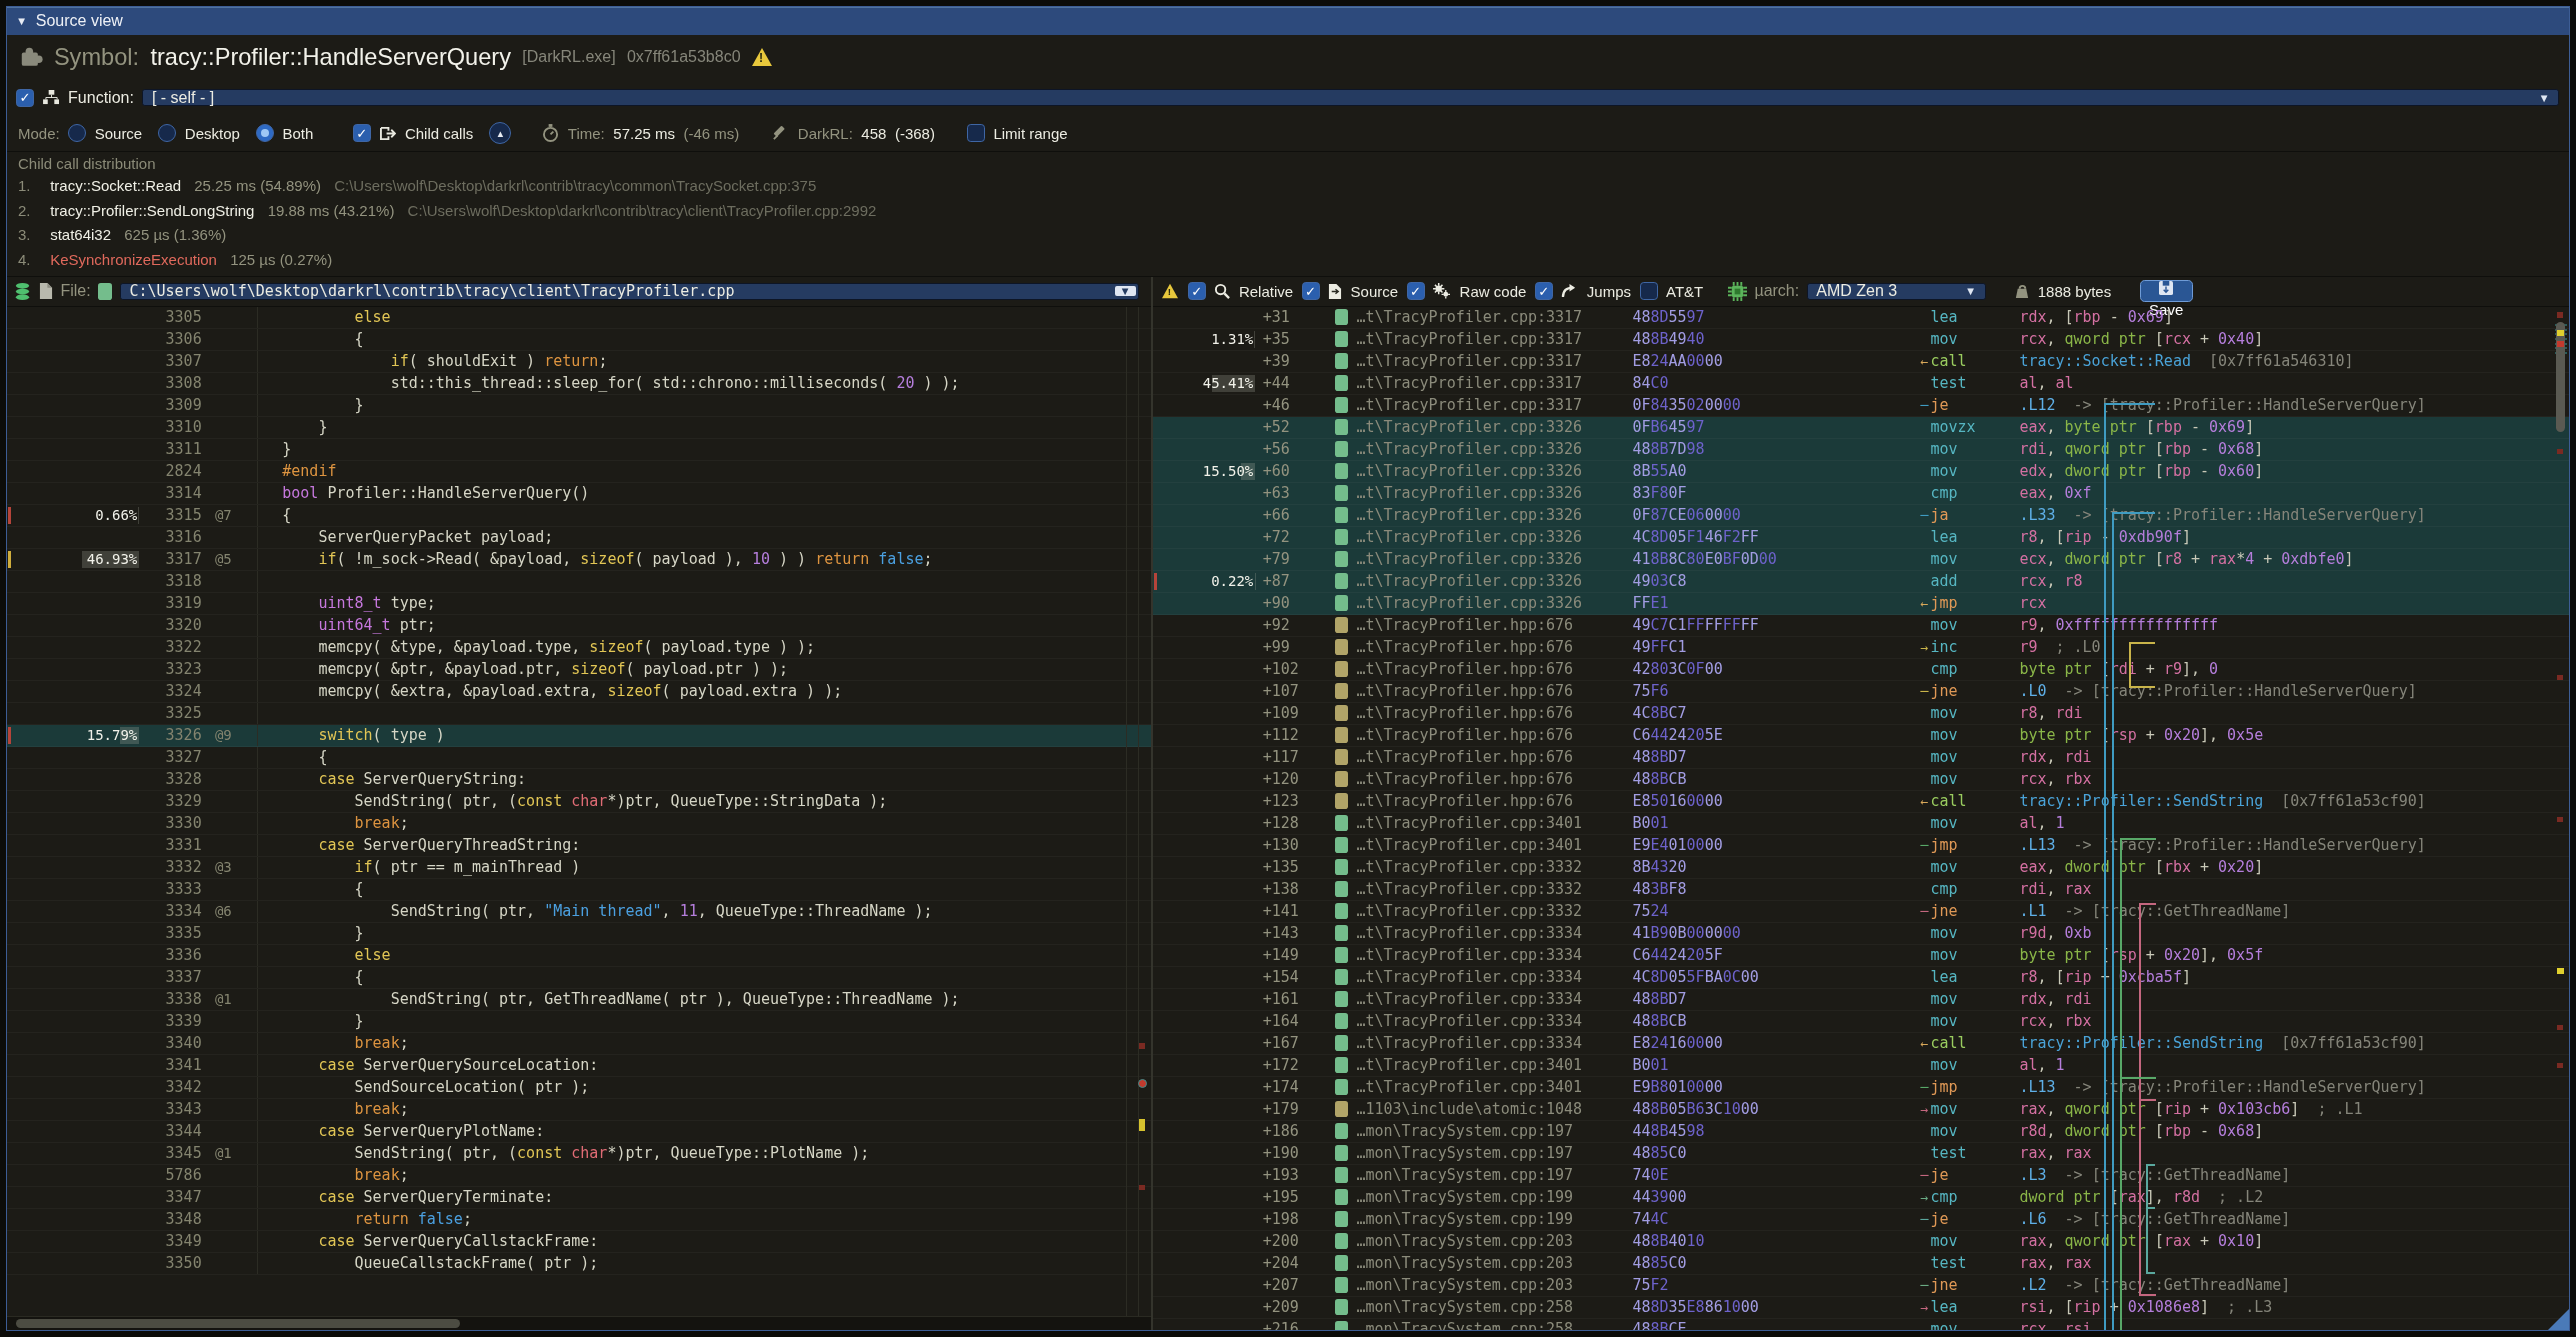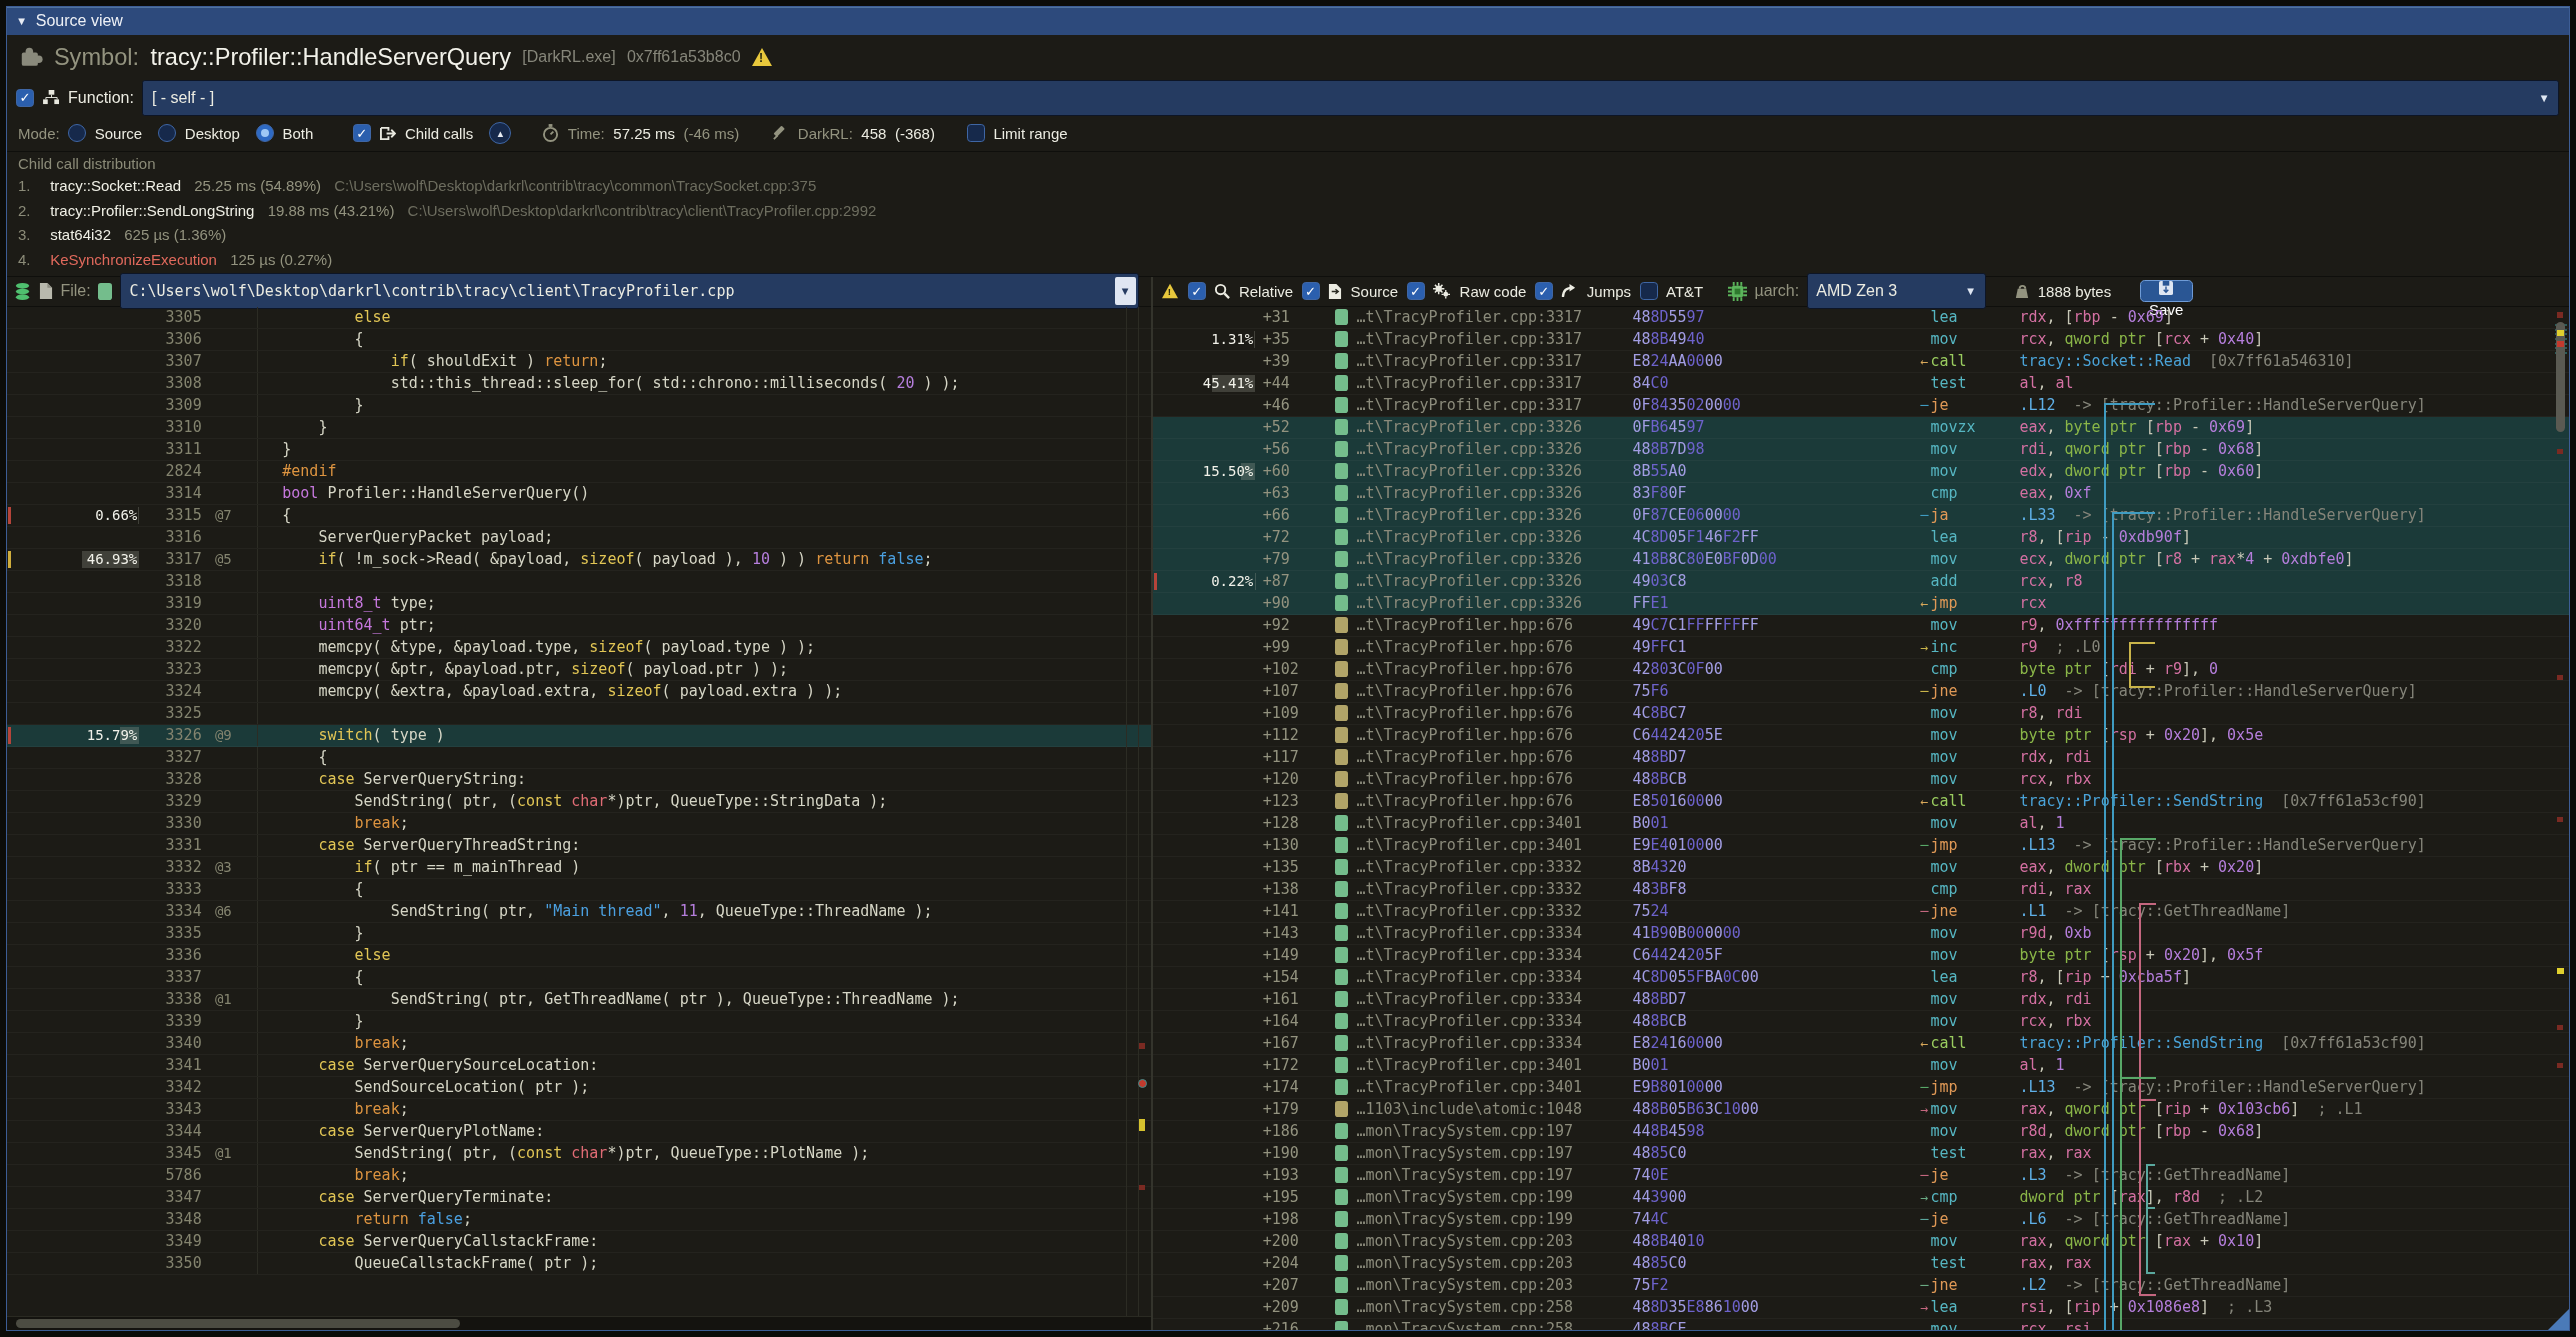--- a/index.html
+++ b/index.html
@@ -16,21 +16,21 @@
   .symrow .lbl { color:#93937f; font-size:23.6px; }
   .symrow .name { color:#f2f2ea; font-size:23.6px; }
   .symrow .mod, .symrow .addr { color:#86867a; font-size:16px; }
   .icon { display:inline-flex; align-items:center; justify-content:center; }
   .warn { position:relative; width:0; height:0; border-left:10.4px solid transparent; border-right:10.4px solid transparent; border-bottom:18px solid #e8c83c; }
   .warn span { position:absolute; left:-2.8px; top:2.8px; color:#2a2a10; font-size:12.3px; font-weight:bold; }
 
   
   .fnrow { height:36px; display:flex; align-items:center; padding:0 9.4px; gap:8.5px; flex:0 0 auto; }
   .fnrow .lbl { color:#ecece2; font-size:16px; }
-  .combo { background:#253b61; border:0.9px solid #0d1526; border-radius:2.8px; height:36px; display:flex; align-items:center; color:#ecece2; font-size:16px; padding:0 8.5px; position:relative; cursor:pointer; }
+  .combo { background:#253b61; border:0.9px solid #0d1526; border-radius:2.8px; height:17px; display:flex; align-items:center; color:#ecece2; font-size:16px; padding:0 8.5px; position:relative; cursor:pointer; }
   .combo.grow { flex:1 1 auto; }
   .combo .arr { margin-left:auto; color:#dfe6f2; font-size:11.3px; }
   .combo .arrbox { position:absolute; right:2.8px; top:2.8px; bottom:2.8px; width:21px; background:#dfe6f2; border-radius:1.9px; color:#253b61; display:flex; align-items:center; justify-content:center; font-size:11.3px; }
 
   
   .cb { width:18px; height:18px; border-radius:3.8px; background:#16294b; border:0.9px solid #3f66a4; display:inline-flex; align-items:center; justify-content:center; color:#fff; font-size:13.2px; cursor:pointer; flex:0 0 auto; }
   .cb.on { background:#2b5fae; }
   .radio { width:18px; height:18px; border-radius:50%; background:#16294b; border:0.9px solid #3f66a4; display:inline-flex; align-items:center; justify-content:center; cursor:pointer; flex:0 0 auto; }
   .radio.on { background:#2e6ac4; }
   .radio.on i { width:8.5px; height:8.5px; border-radius:50%; background:#9fc8f5; }

